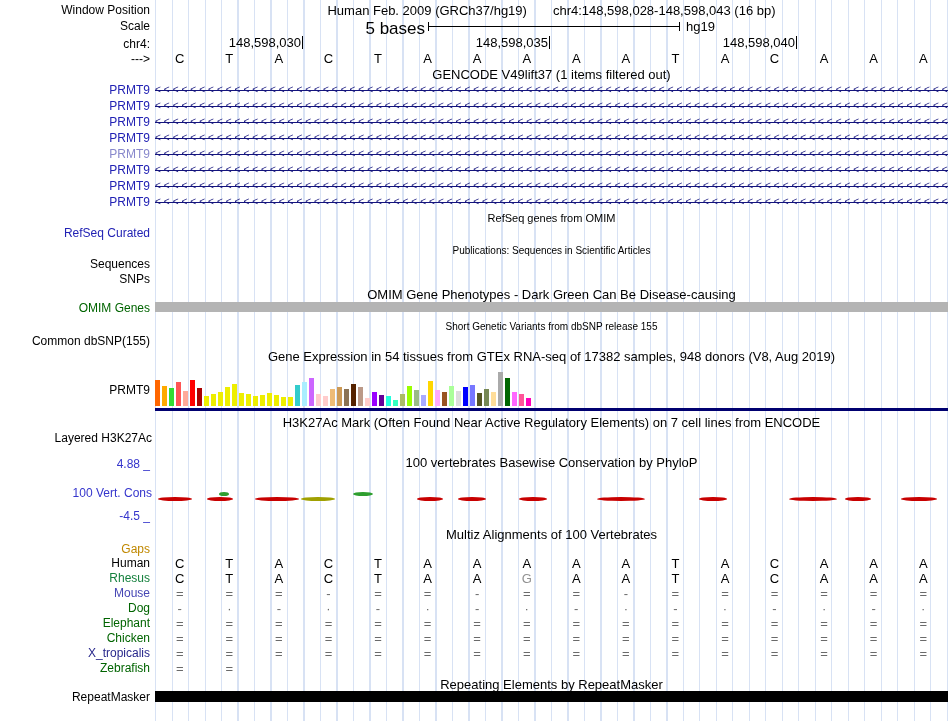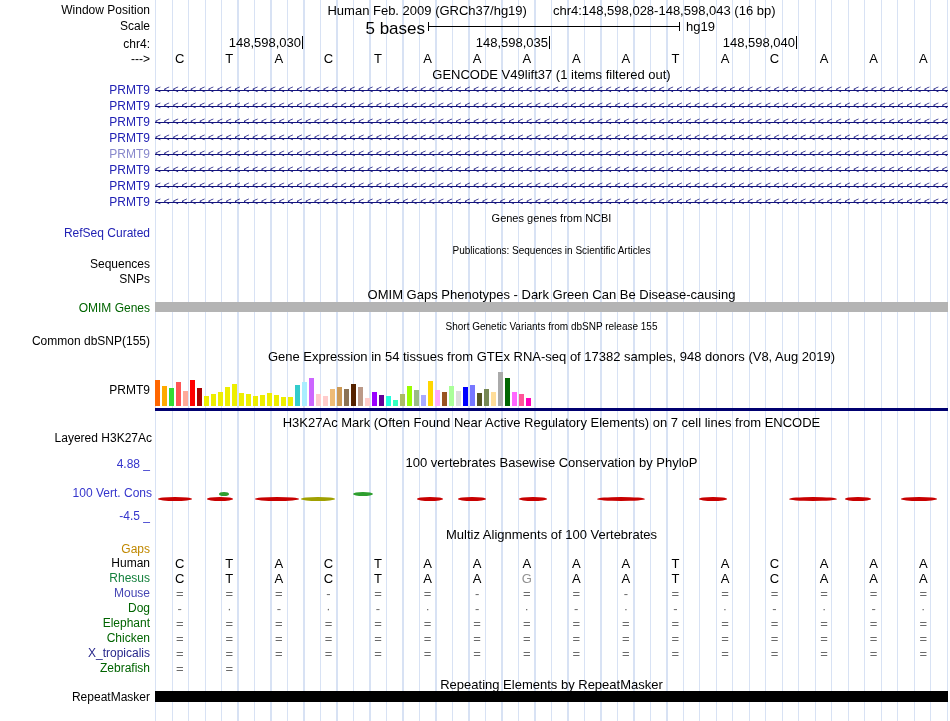--- a/index.html
+++ b/index.html
@@ -134,28 +134,28 @@
       <div class="gene-row" style="top: 96px;">
         <div class="lbl link">PRMT9</div>
         <div class="gene-line">&lt;&lt;&lt;&lt;&lt;&lt;&lt;&lt;&lt;&lt;&lt;&lt;&lt;&lt;&lt;&lt;&lt;&lt;&lt;&lt;&lt;&lt;&lt;&lt;&lt;&lt;&lt;&lt;&lt;&lt;&lt;&lt;&lt;&lt;&lt;&lt;&lt;&lt;&lt;&lt;&lt;&lt;&lt;&lt;&lt;&lt;&lt;&lt;&lt;&lt;&lt;&lt;&lt;&lt;&lt;&lt;&lt;&lt;&lt;&lt;&lt;&lt;&lt;&lt;&lt;&lt;&lt;&lt;&lt;&lt;&lt;&lt;&lt;&lt;&lt;&lt;&lt;&lt;&lt;&lt;&lt;&lt;&lt;&lt;&lt;&lt;&lt;&lt;&lt;&lt;&lt;&lt;&lt;&lt;&lt;&lt;&lt;&lt;&lt;&lt;&lt;&lt;&lt;&lt;&lt;&lt;&lt;&lt;&lt;&lt;&lt;&lt;&lt;&lt;&lt;&lt;&lt;&lt;&lt;&lt;&lt;&lt;&lt;&lt;&lt;&lt;&lt;&lt;&lt;&lt;&lt;&lt;&lt;&lt;&lt;&lt;&lt;&lt;&lt;&lt;&lt;&lt;&lt;&lt;&lt;&lt;&lt;&lt;&lt;&lt;&lt;&lt;&lt;&lt;&lt;&lt;&lt;&lt;&lt;&lt;&lt;&lt;&lt;&lt;&lt;&lt;&lt;&lt;&lt;&lt;&lt;&lt;&lt;&lt;&lt;&lt;&lt;&lt;&lt;&lt;</div>
       </div>
       <div class="gene-row" style="top: 112px;">
         <div class="lbl link">PRMT9</div>
         <div class="gene-line">&lt;&lt;&lt;&lt;&lt;&lt;&lt;&lt;&lt;&lt;&lt;&lt;&lt;&lt;&lt;&lt;&lt;&lt;&lt;&lt;&lt;&lt;&lt;&lt;&lt;&lt;&lt;&lt;&lt;&lt;&lt;&lt;&lt;&lt;&lt;&lt;&lt;&lt;&lt;&lt;&lt;&lt;&lt;&lt;&lt;&lt;&lt;&lt;&lt;&lt;&lt;&lt;&lt;&lt;&lt;&lt;&lt;&lt;&lt;&lt;&lt;&lt;&lt;&lt;&lt;&lt;&lt;&lt;&lt;&lt;&lt;&lt;&lt;&lt;&lt;&lt;&lt;&lt;&lt;&lt;&lt;&lt;&lt;&lt;&lt;&lt;&lt;&lt;&lt;&lt;&lt;&lt;&lt;&lt;&lt;&lt;&lt;&lt;&lt;&lt;&lt;&lt;&lt;&lt;&lt;&lt;&lt;&lt;&lt;&lt;&lt;&lt;&lt;&lt;&lt;&lt;&lt;&lt;&lt;&lt;&lt;&lt;&lt;&lt;&lt;&lt;&lt;&lt;&lt;&lt;&lt;&lt;&lt;&lt;&lt;&lt;&lt;&lt;&lt;&lt;&lt;&lt;&lt;&lt;&lt;&lt;&lt;&lt;&lt;&lt;&lt;&lt;&lt;&lt;&lt;&lt;&lt;&lt;&lt;&lt;&lt;&lt;&lt;&lt;&lt;&lt;&lt;&lt;&lt;&lt;&lt;&lt;&lt;&lt;&lt;&lt;&lt;&lt;&lt;&lt;</div>
       </div>
     </div>
 
-  <div class="hdr sm" style="top:211px">Genes genes from NCBI</div>
+  <div class="hdr sm" style="top:211px">RefSeq genes from OMIM</div>
   <div class="lbl link" style="top:226px">RefSeq Curated</div>
 
   <div class="hdr xs" style="top:244px">Publications: Sequences in Scientific Articles</div>
   <div class="lbl" style="top:257px">Sequences</div>
   <div class="lbl" style="top:272px">SNPs</div>
 
-  <div class="hdr green" style="top:288px">OMIM Gaps Phenotypes - Dark Green Can Be Disease-causing</div>
+  <div class="hdr green" style="top:288px">OMIM Gene Phenotypes - Dark Green Can Be Disease-causing</div>
   <div class="lbl green" style="top:301px">OMIM Genes</div>
   <div class="omim-bar"></div>
 
   <div class="hdr xs" style="top:320px">Short Genetic Variants from dbSNP release 155</div>
   <div class="lbl" style="top:334px">Common dbSNP(155)</div>
 
   <div class="hdr" style="top:350px">Gene Expression in 54 tissues from GTEx RNA-seq of 17382 samples, 948 donors (V8, Aug 2019)</div>
   <div class="lbl" style="top:383px">PRMT9</div>
   <div id="gtex-bars">
       <span class="gtex-bar" style="height: 26px; background: rgb(255, 102, 0);"></span>

